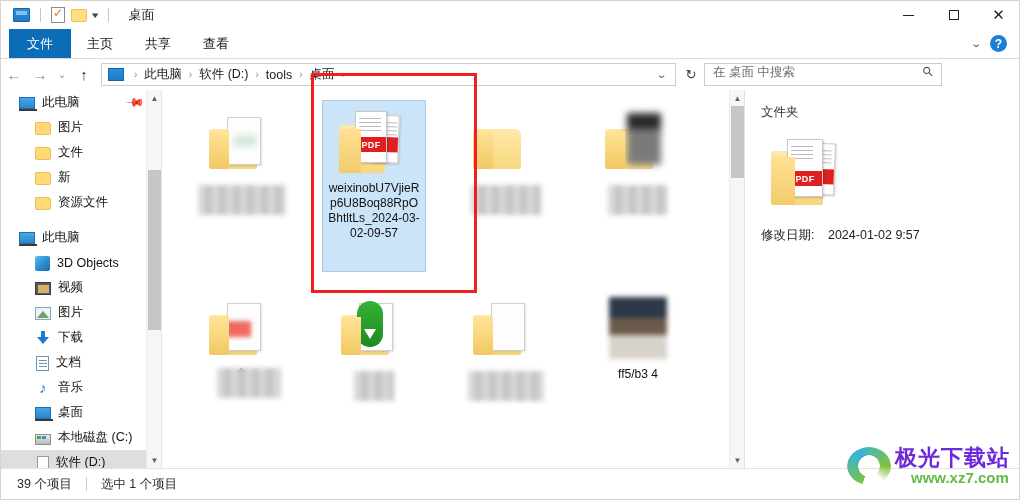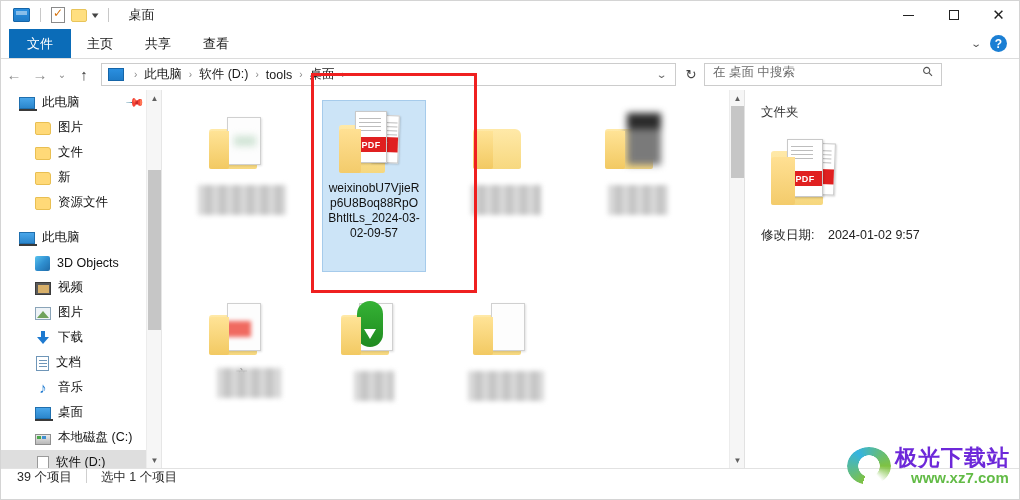--- a/index.html
+++ b/index.html
@@ -674,21 +674,21 @@
 
   
   .statusbar {
     position: absolute;
     bottom: 0; left: 0;
     width: 1020px;
     height: 31px;
     background: #ffffff;
     border-top: 1px solid #e2e2e2;
     display: flex;
-    align-items: flex-start;
+    align-items: center;
     box-sizing: border-box;
   }
   .status-text {
     font-size: 12.5px;
     color: #2a2a2a;
     padding-left: 16px;
   }
   .status-sep {
     width: 1px; height: 14px;
     background: #cfcfcf;
@@ -968,20 +968,28 @@
           <div class="thumb-wrap">
             <div class="icon-art">
               <div class="plain-folder"></div>
               <div class="plain-doc"></div>
               <div class="plain-front"></div>
             </div>
             <div class="mosaic-label" style="width:76px;"></div>
           </div>
         </div>
 
+        <div class="cell">
+          <div class="thumb-wrap">
+            <div class="icon-art">
+              <div class="person-thumb" style="position:absolute;left:8px;top:2px;"></div>
+            </div>
+            <div class="label">ff5/b3     4</div>
+          </div>
+        </div>
 
         <div class="cell">
           
         </div>
 
         <div class="cell">
           
         </div>
 
         <div class="cell">

